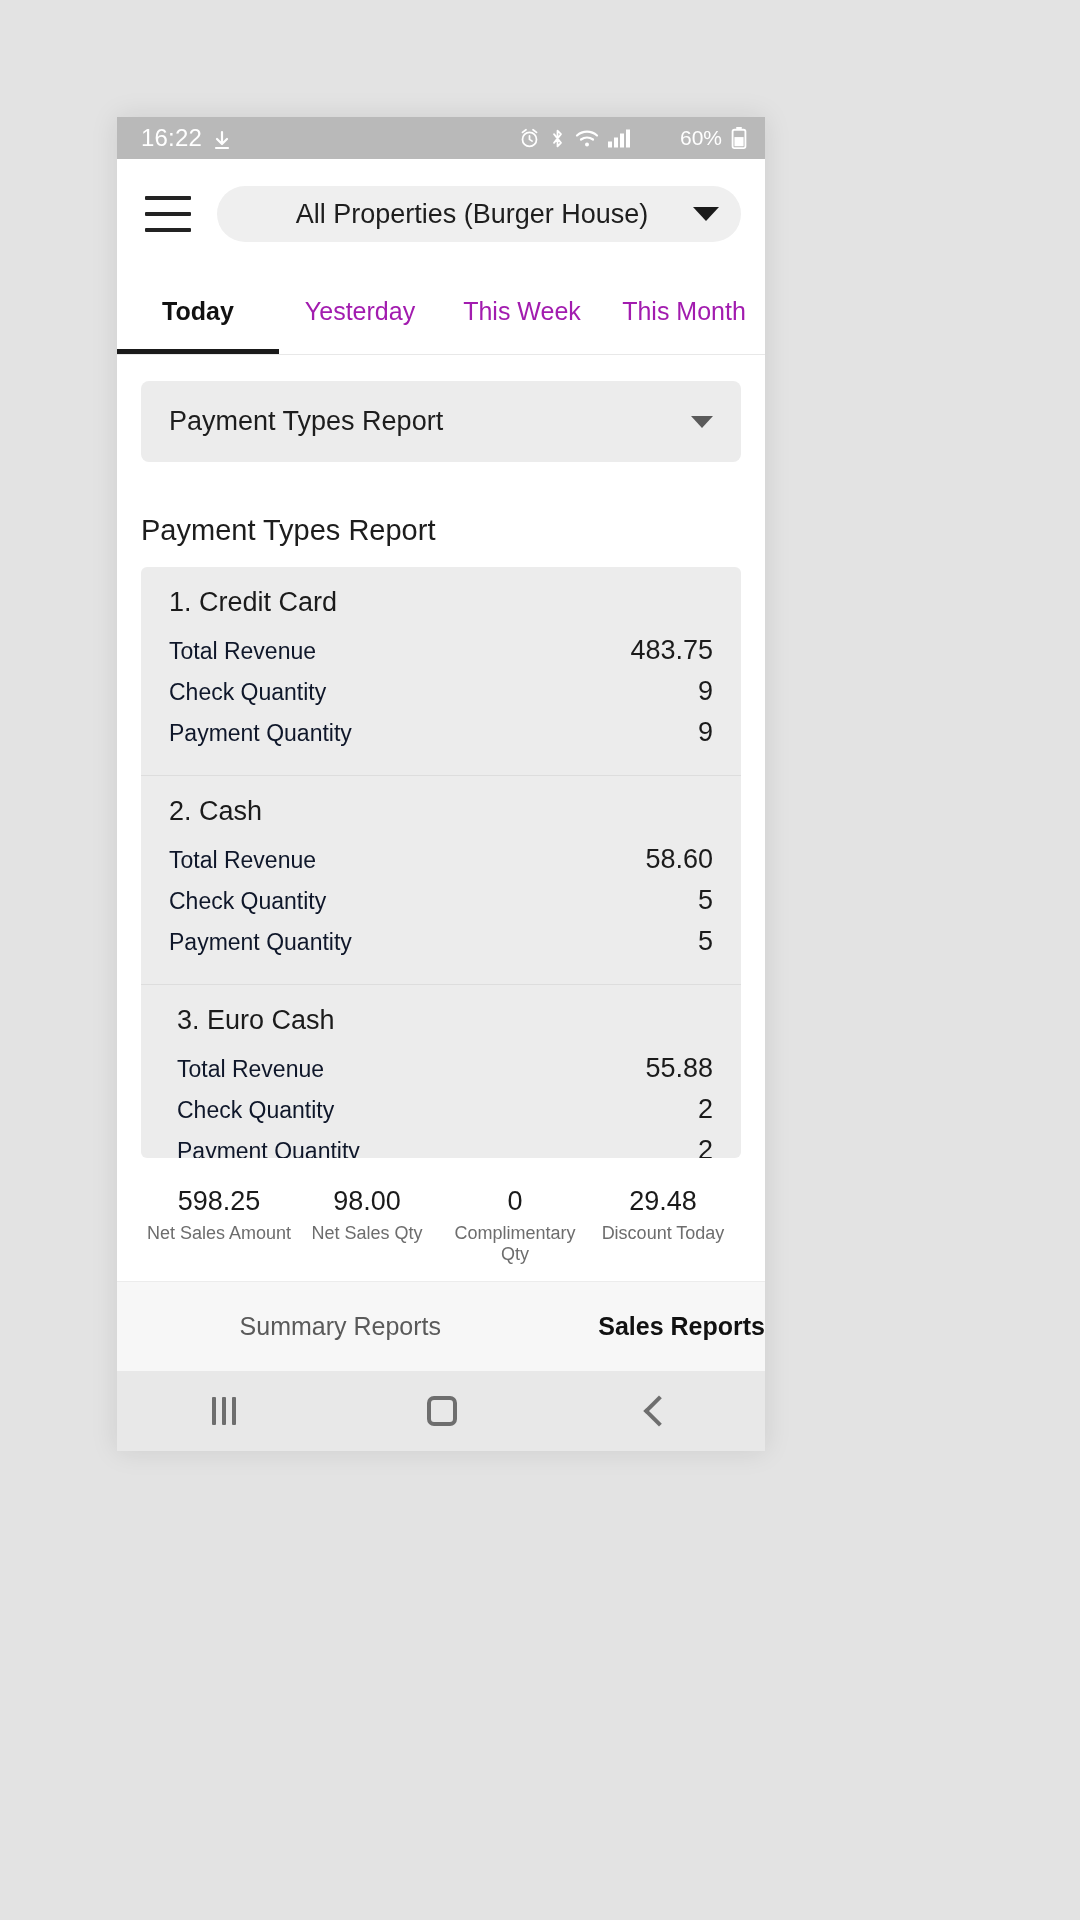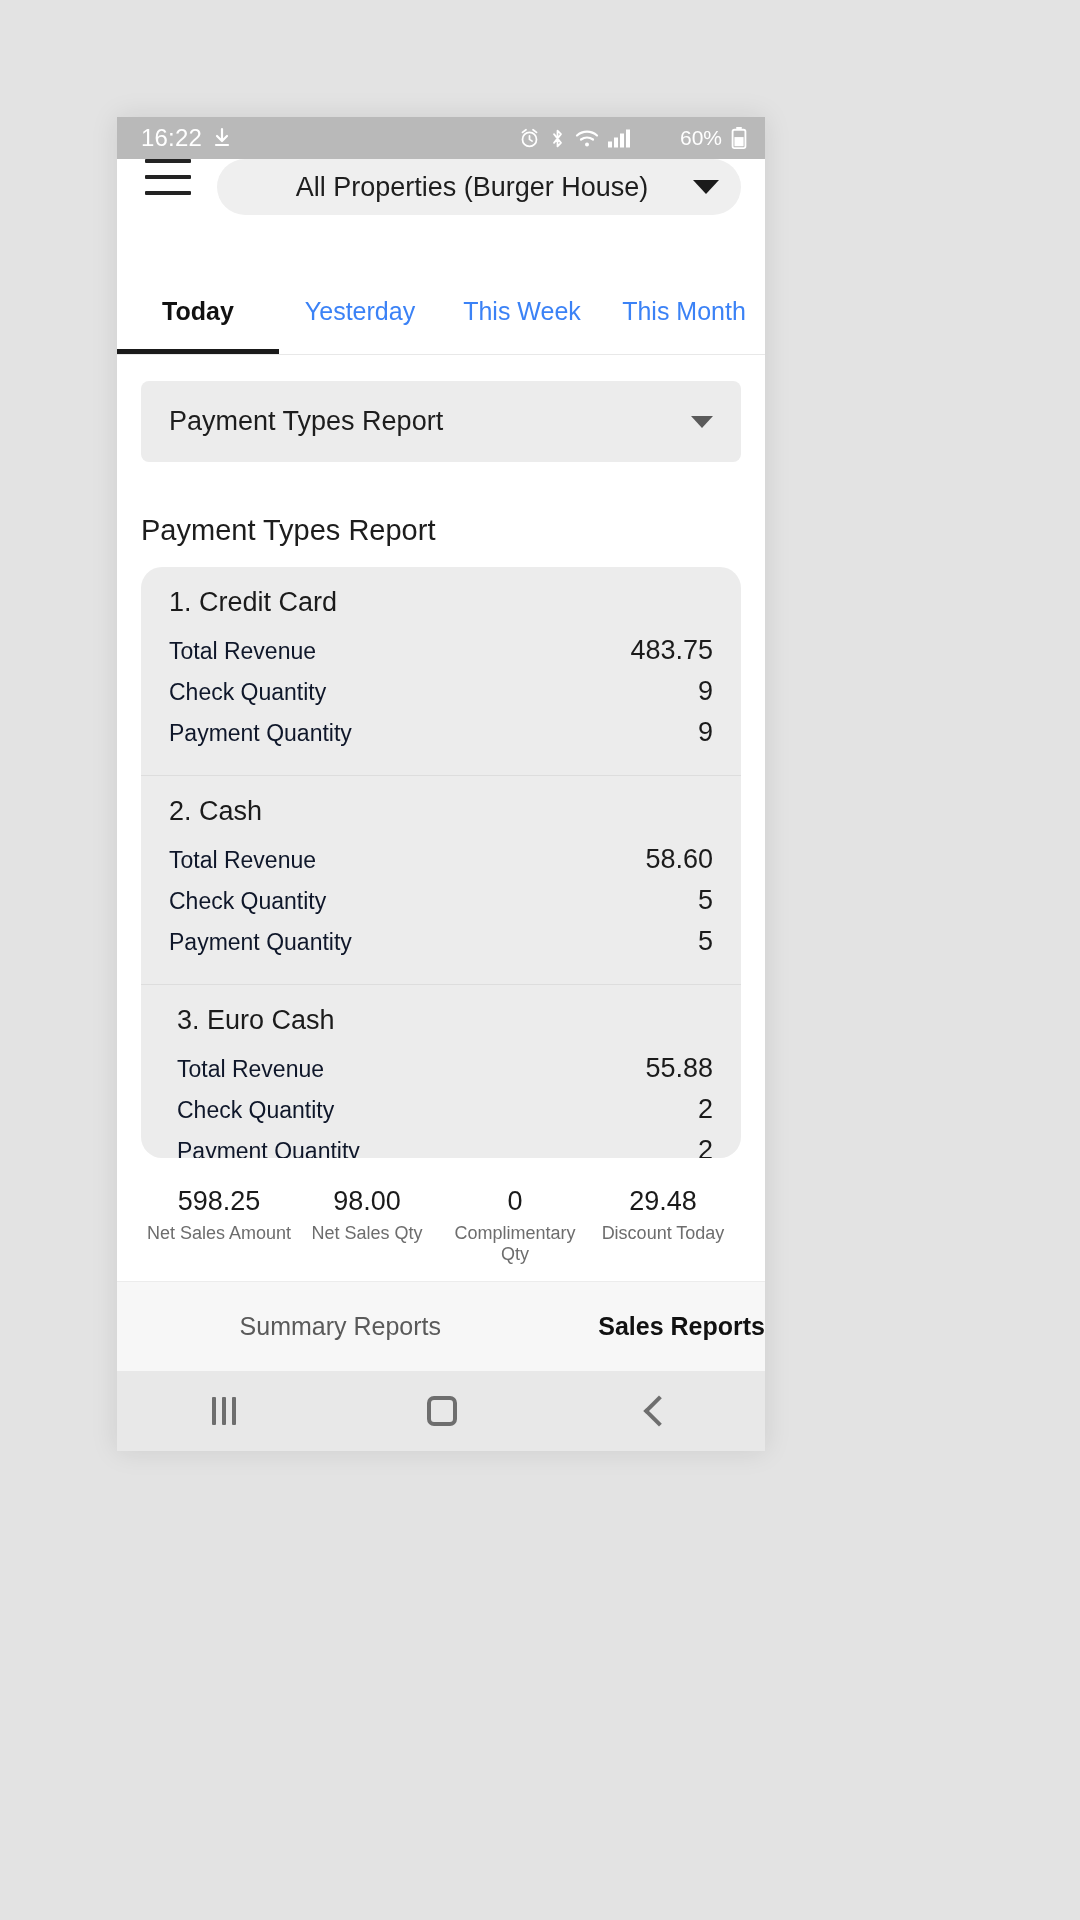--- a/index.html
+++ b/index.html
@@ -31,31 +31,31 @@
   .statusbar {
     height: 42px;
     background: #b9b9b9;
     display: flex;
     align-items: center;
     justify-content: space-between;
     padding: 0 18px 0 24px;
     color: #ffffff;
     flex: none;
   }
-  .sb-left { display: flex; align-items: center; gap: 10px; }
+  .sb-left { display: flex; align-items: flex-end; gap: 10px; }
   .sb-time { font-size: 24px; letter-spacing: 0.2px; color:#fff; }
   .sb-right { display: flex; align-items: center; gap: 9px; }
   .sb-batt-text { font-size: 21px; color:#fff;margin-left:41px; }
   .ic { display:inline-block; line-height:0; }
 
   
   .appbar {
     height: 110px;
     display: flex;
-    align-items: flex-start;
+    align-items: center;
     padding: 0 24px 0 28px;
     background: #fff;
     flex: none;
   }
   .hamburger {
     width: 46px; height: 36px;
     display: flex; flex-direction: column; justify-content: space-between;
     margin-right: 26px;
     cursor: pointer;
   }
@@ -93,21 +93,21 @@
     background: #fff;
     border-bottom: 1px solid #e8e8e8;
     flex: none;
   }
   .tab {
     flex: 1;
     display: flex;
     align-items: center;
     justify-content: center;
     font-size: 25px;
-    color: #3b82f6;
+    color: #a21caf;
     position: relative;
     cursor: pointer;
   }
   .tab.active { color: #111; font-weight: bold; }
   .tab.active::after {
     content: "";
     position: absolute;
     left: 0; right: 0; bottom: 0;
     height: 5px;
     background: #1a1a1a;
@@ -143,21 +143,21 @@
   .section-title {
     margin: 52px 6px 20px 6px;
     font-size: 29px;
     color: #1d1d1d;
   }
 
   
   .cards {
     margin: 0 6px;
     background: #ececec;
-    border-radius: 21px;
+    border-radius: 6px;
     overflow: hidden;
   }
   .card {
     padding: 20px 28px 22px 28px;
     border-bottom: 1px solid #dddddd;
   }
   .card:last-child { border-bottom: none; margin-left: 8px; }
   .card-title {
     font-size: 27px;
     color: #1b1b1b;

